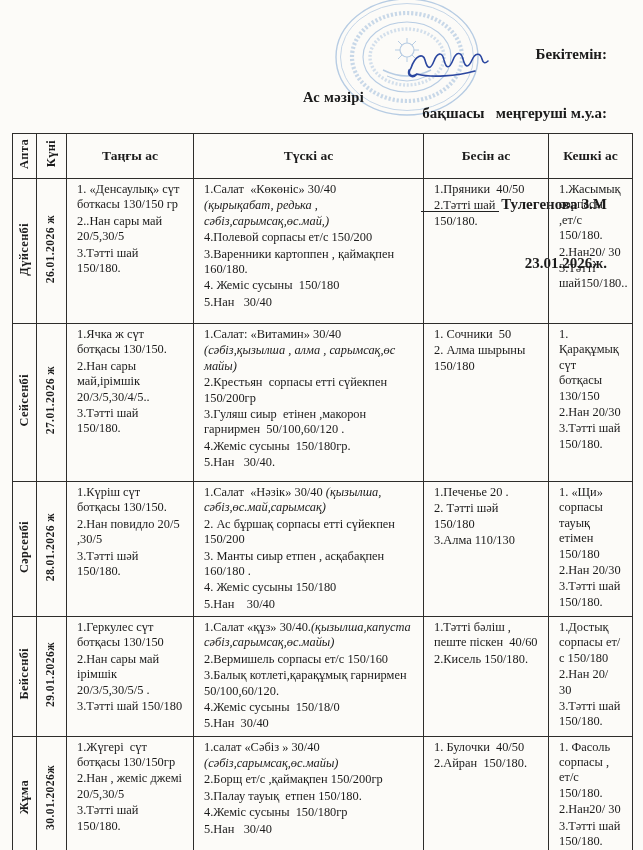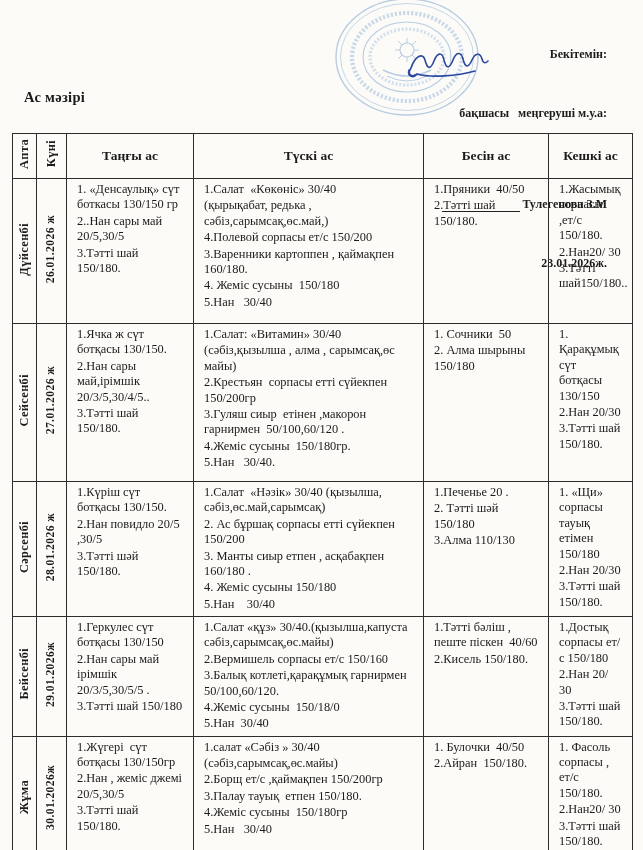--- a/index.html
+++ b/index.html
@@ -4,31 +4,31 @@
 <style>
   html,body{margin:0;padding:0;background:#e9e7e2;}
   .page{
     position:relative;width:643px;height:850px;margin:0 auto;
     background:#fcfbf8;overflow:hidden;
     font-family:"Liberation Serif", serif;color:#1b1b1b;
   }
   
   .approval{
     position:absolute;top:6px;right:36px;width:320px;
-    text-align:right;font-weight:bold;font-size:12px;line-height:19.5px;
+    text-align:right;font-weight:bold;font-size:15px;line-height:19.5px;
     white-space:pre-wrap;
   }
   .appr-sigline{display:flex;justify-content:flex-end;align-items:center;margin-top:33px;}
   .sig-underline{display:inline-block;width:78px;height:14px;border-bottom:1.6px solid #222;margin-right:2px;}
   
   .stamp{position:absolute;left:331px;top:-4px;width:152px;height:124px;opacity:.55;pointer-events:none;}
   
   .signature{position:absolute;right:152px;top:48px;width:86px;height:34px;pointer-events:none;}
   
-  .menu-title{position:absolute;top:89px;left:0;right:0;font-weight:bold;font-size:14.5px;letter-spacing:.3px;padding-left:24px;}
+  .menu-title{position:absolute;top:89px;left:0;right:0;text-align:center;font-weight:bold;font-size:14.5px;letter-spacing:.3px;padding-left:24px;}
   
   table.menu{
     position:absolute;left:12px;top:133px;width:620px;
     border-collapse:collapse;table-layout:fixed;
   }
   .menu col.c-week{width:24px;}
   .menu col.c-day{width:30px;}
   .menu col.c-breakfast{width:127px;}
   .menu col.c-lunch{width:230px;}
   .menu col.c-snack{width:125px;}
@@ -44,21 +44,21 @@
   tr.r-wed{height:117px;}
   tr.r-thu{height:118px;}
   tr.r-fri{height:127px;}
   td.rotc,th.rotc{text-align:center;vertical-align:middle;padding:2px 0;}
   .vtext{
     display:inline-block;writing-mode:vertical-rl;transform:rotate(180deg);
     font-weight:bold;font-size:12.3px;white-space:nowrap;letter-spacing:.4px;
   }
   .vtext.date{font-size:11.6px;}
   .mi{white-space:pre-wrap;margin:0 0 1px 0;}
-  .mi .it{}
+  .mi .it{font-style:italic;}
 </style>
 </head>
 <body>
 
 <div class="page">
 
   <svg class="stamp" viewBox="0 0 152 124">
     <g fill="none" stroke="#7fa6d2">
       <ellipse cx="76" cy="61" rx="71" ry="58" stroke-width="1.4"></ellipse>
       <ellipse cx="76" cy="61" rx="66.5" ry="53.5" stroke-width="0.8"></ellipse>

